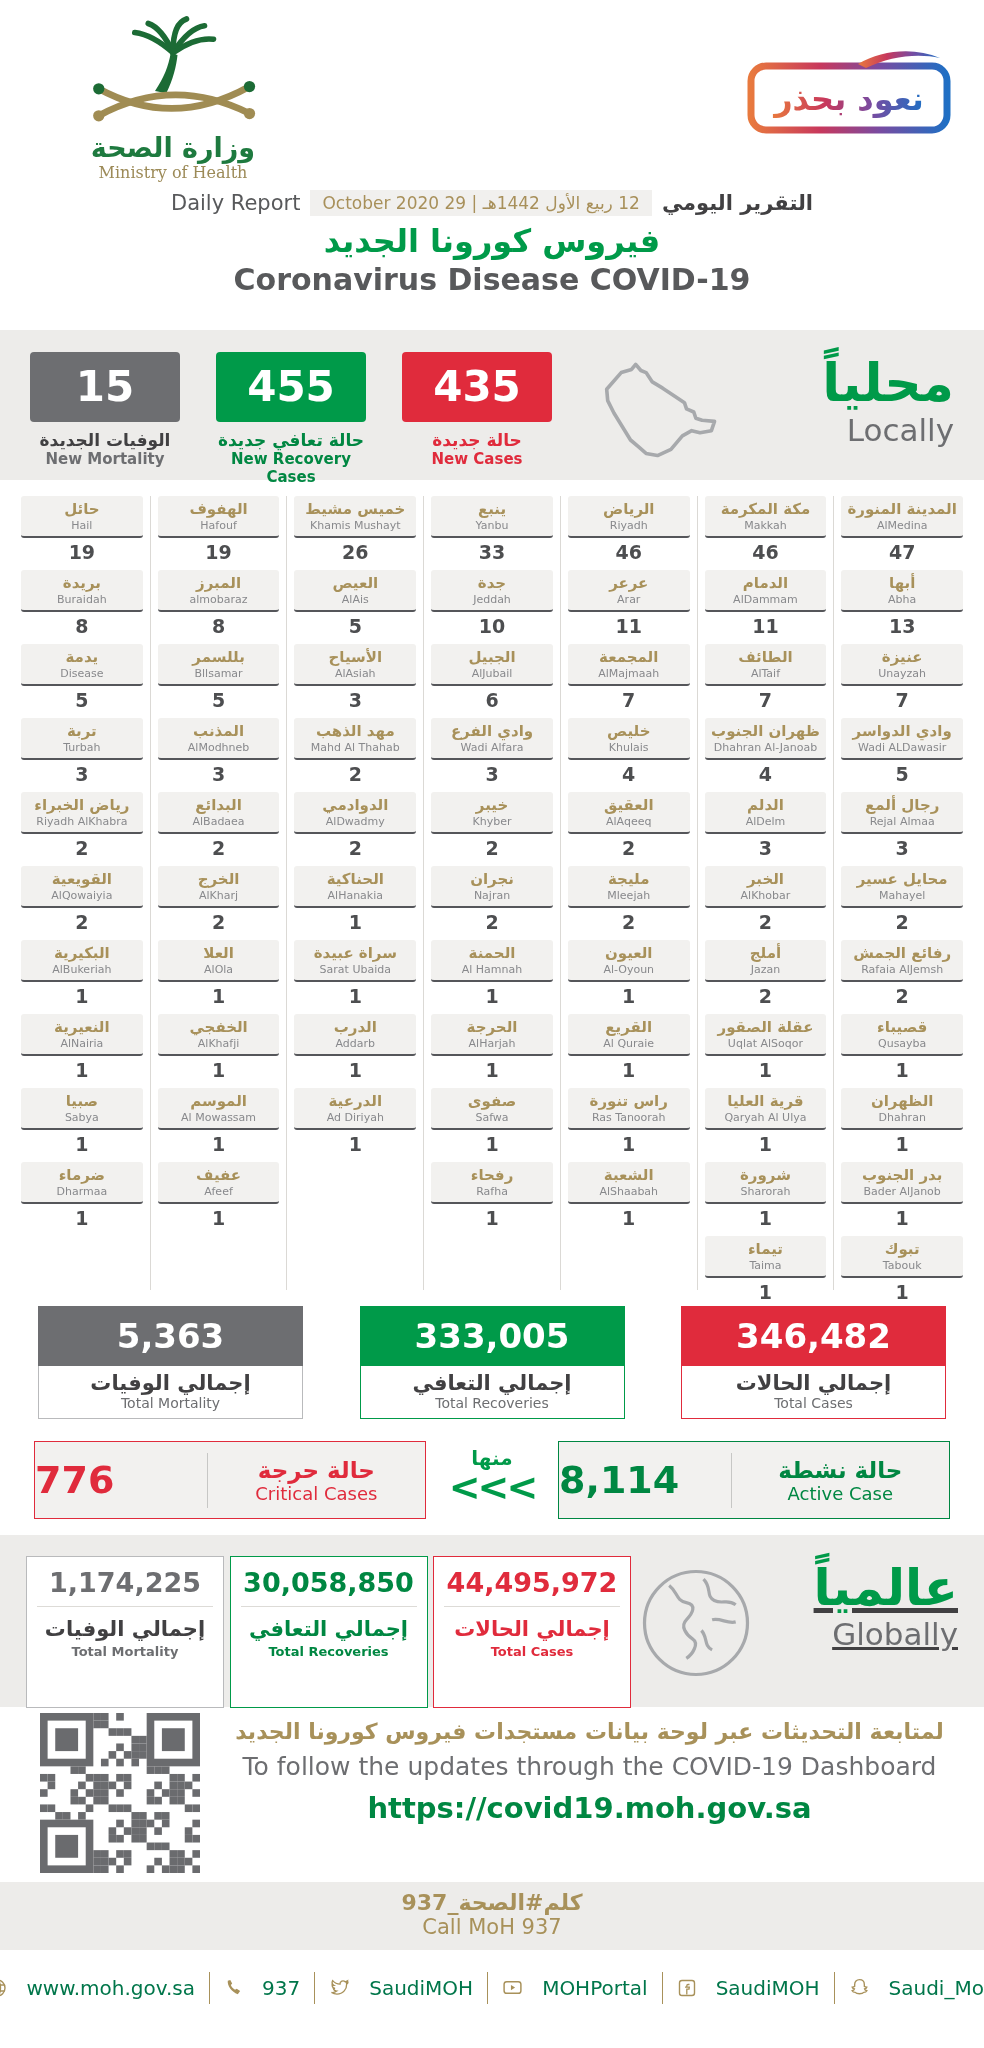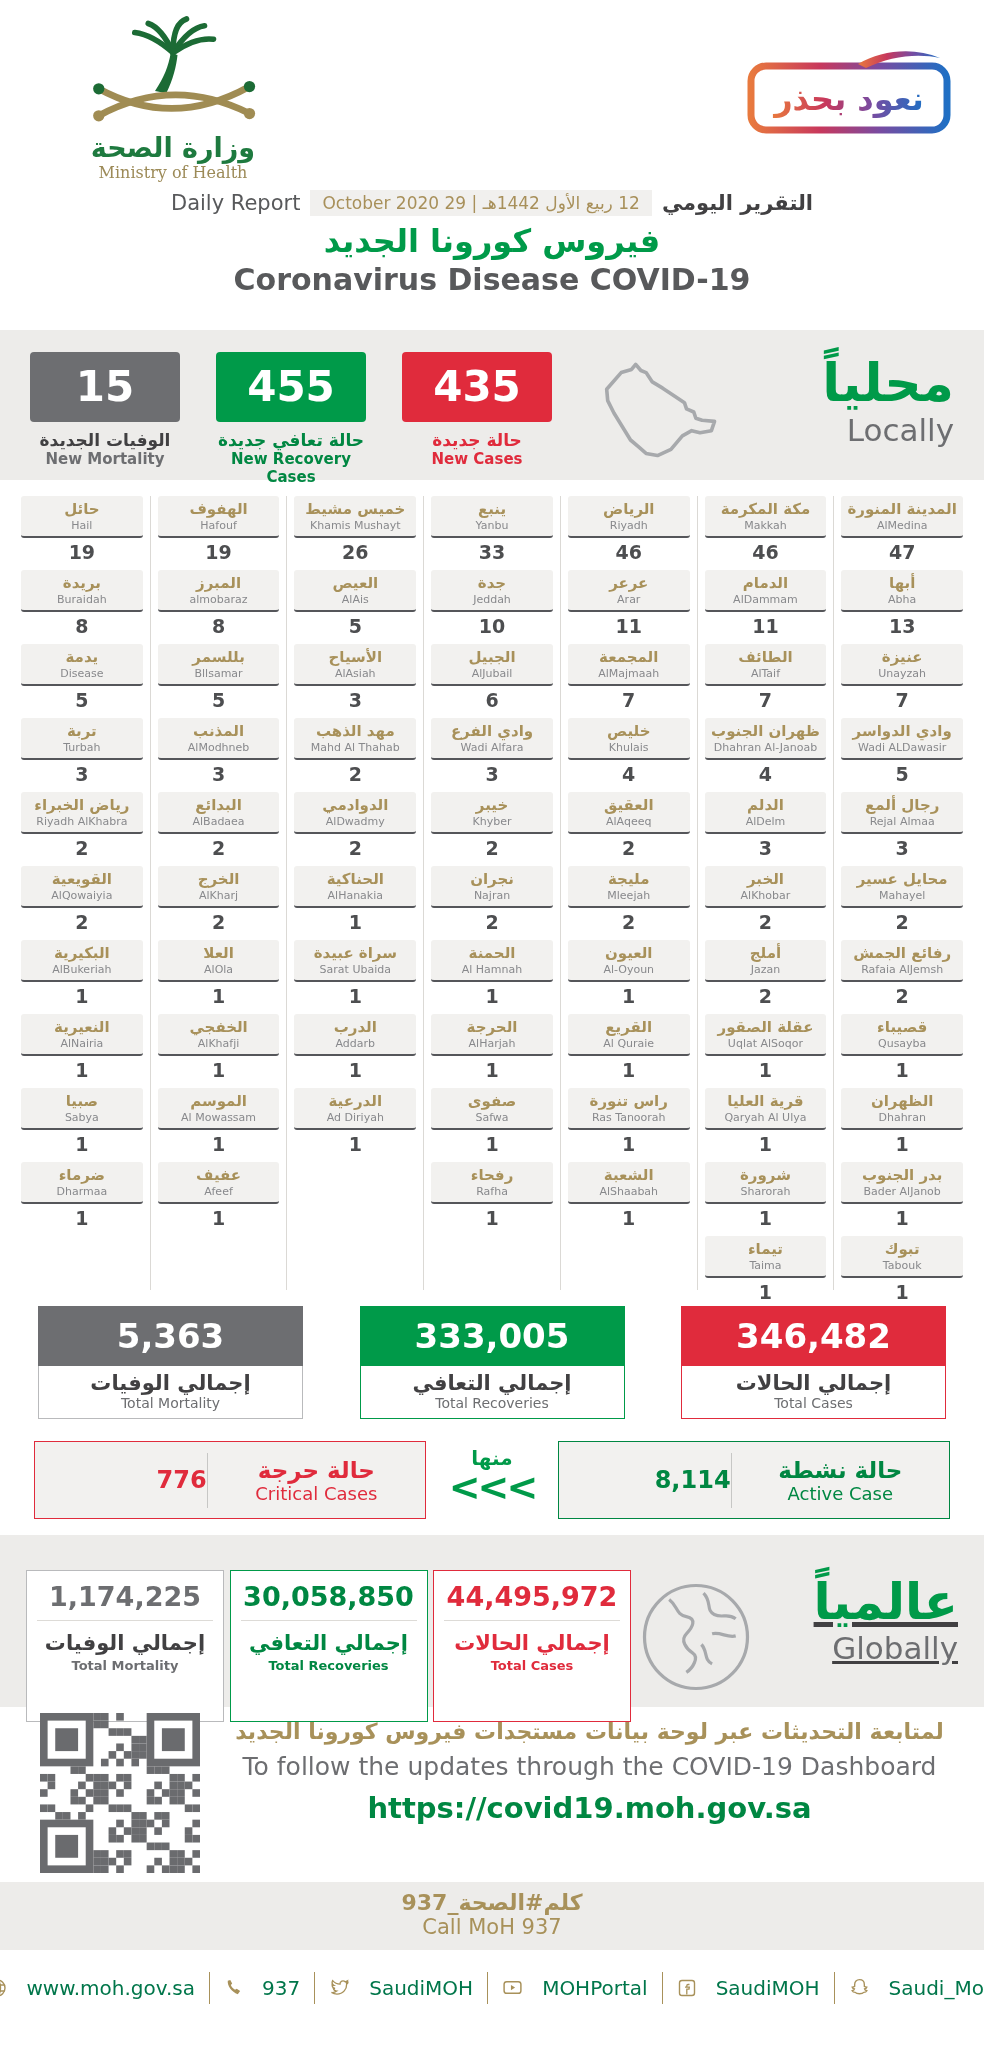--- a/index.html
+++ b/index.html
@@ -56,31 +56,31 @@
   .tl-ar{font-size:21px;font-weight:bold;color:#414042;direction:rtl;}
   .tl-en{font-size:14px;color:#6d6e71;}
   .bl-gray{border-color:#b9babc;} .bl-green{border-color:#009a49;} .bl-red{border-color:#e02b3c;}
 
   
   .breakdown{height:110px;display:flex;align-items:center;justify-content:space-between;
              padding:0 34px;box-sizing:border-box;}
   .bd-box{width:392px;height:78px;background:#f2f1ef;display:flex;align-items:center;box-sizing:border-box;}
   .bd-critical{border:1px solid #e02b3c;color:#e02b3c;}
   .bd-active{border:1px solid #008742;color:#008742;}
-  .bd-num{width:44%;text-align:right;font-size:24px;font-weight:bold;}
+  .bd-num{width:44%;text-align:left;font-size:38px;font-weight:bold;}
   .bd-label{flex:1;text-align:center;border-left:1px solid rgba(120,120,120,.35);padding:4px 0;}
   .bd-ar{font-size:23px;font-weight:bold;direction:rtl;}
   .bd-en{font-size:18px;}
   .ofwhich{text-align:center;color:#009a49;margin-top:-10px;}
   .ow-word{font-size:20px;font-weight:bold;}
   .ow-chev{font-size:38px;font-weight:bold;letter-spacing:-3px;line-height:34px;}
 
   
   .band-global{height:172px;background:#edecea;display:flex;justify-content:space-between;
-               padding:35px 26px 0;box-sizing:border-box;}
+               padding:21px 26px 0;box-sizing:border-box;}
   .gbox{background:#fff;width:198px;text-align:center;border:1px solid;box-sizing:border-box;
         padding:10px 4px 8px;height:152px;}
   .g-num{font-size:27px;font-weight:bold;padding-bottom:8px;border-bottom:1px solid #dddbd7;margin:0 6px 10px;}
   .g-ar{font-size:21px;font-weight:bold;direction:rtl;}
   .g-en{font-size:13px;font-weight:bold;margin-top:3px;}
   .g-gray{border-color:#b9babc;} .g-gray .g-num{color:#6d6e71;} .g-gray .g-ar{color:#414042;} .g-gray .g-en{color:#6d6e71;}
   .g-green{border-color:#009a49;color:#008742;}
   .g-red{border-color:#e02b3c;color:#e02b3c;}
   .globe{margin-top:8px;}
   .global-head{width:198px;text-align:right;margin-top:4px;text-decoration:underline;}

